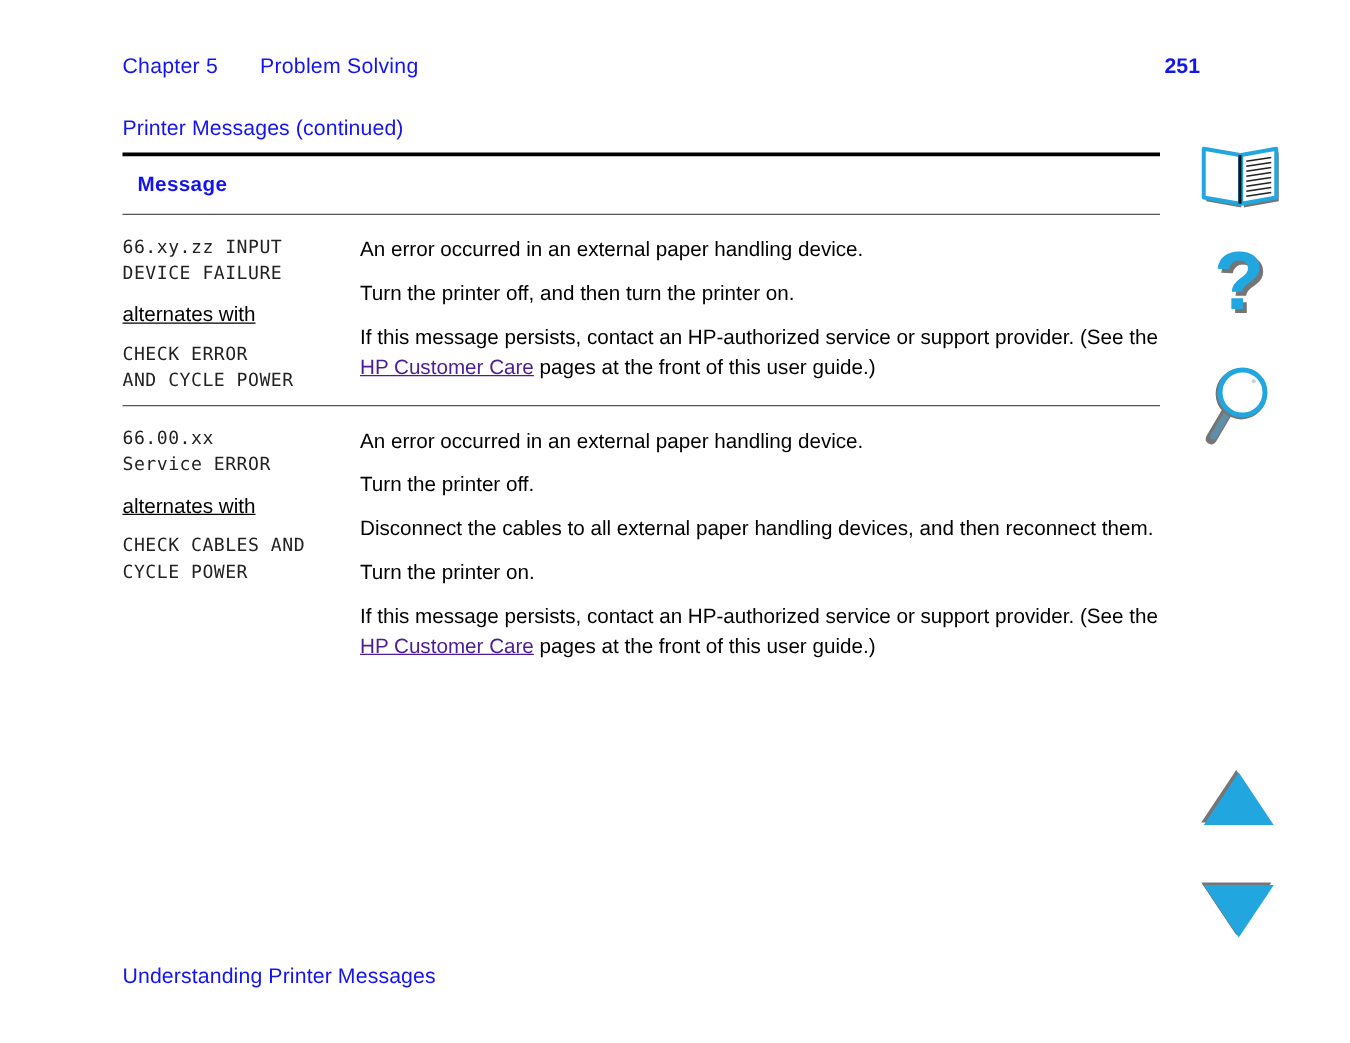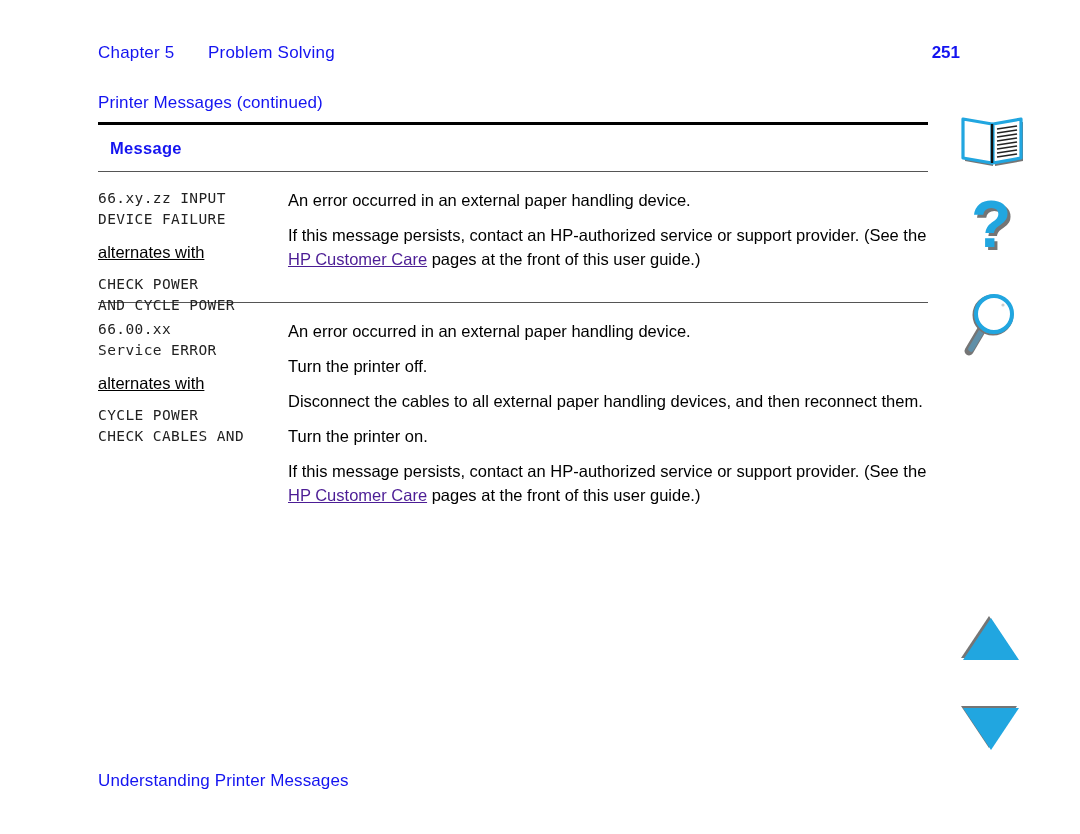--- a/index.html
+++ b/index.html
@@ -210,44 +210,45 @@
 
     <div class="row row1-pad">
       <div class="row-inner">
         <div class="col-msg">
           <div class="msg-block">
             <div class="lcd">66.xy.zz INPUT</div>
             <div class="lcd">DEVICE FAILURE</div>
           </div>
           <div class="alt">alternates with</div>
           <div class="msg-block">
-            <div class="lcd">CHECK POWER</div>
+            <div class="lcd">CHECK ERROR</div>
             <div class="lcd">AND CYCLE POWER</div>
           </div>
         </div>
         <div class="col-expl">
           <p class="para">An error occurred in an external paper handling device.</p>
+          <p class="para">Turn the printer off, and then turn the printer on.</p>
           <p class="para"><span>If this message persists, contact an HP-authorized service or support provider. (See the </span><a class="link">HP Customer Care</a><span> pages at the front of this user guide.)</span></p>
         </div>
       </div>
     </div>
 
     <div class="rule-thin"></div>
 
     <div class="row row2-pad">
       <div class="row-inner">
         <div class="col-msg">
           <div class="msg-block">
             <div class="lcd">66.00.xx</div>
             <div class="lcd">Service ERROR</div>
           </div>
           <div class="alt">alternates with</div>
           <div class="msg-block">
+            <div class="lcd">CHECK CABLES AND</div>
             <div class="lcd">CYCLE POWER</div>
-            <div class="lcd">CHECK CABLES AND</div>
           </div>
         </div>
         <div class="col-expl">
           <p class="para">An error occurred in an external paper handling device.</p>
           <p class="para">Turn the printer off.</p>
           <p class="para">Disconnect the cables to all external paper handling devices, and then reconnect them.</p>
           <p class="para">Turn the printer on.</p>
           <p class="para"><span>If this message persists, contact an HP-authorized service or support provider. (See the </span><a class="link">HP Customer Care</a><span> pages at the front of this user guide.)</span></p>
         </div>
       </div>

